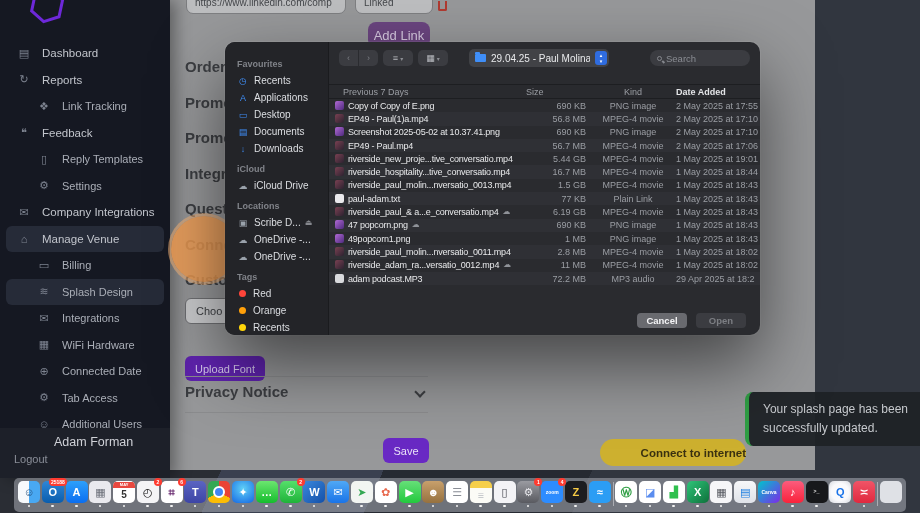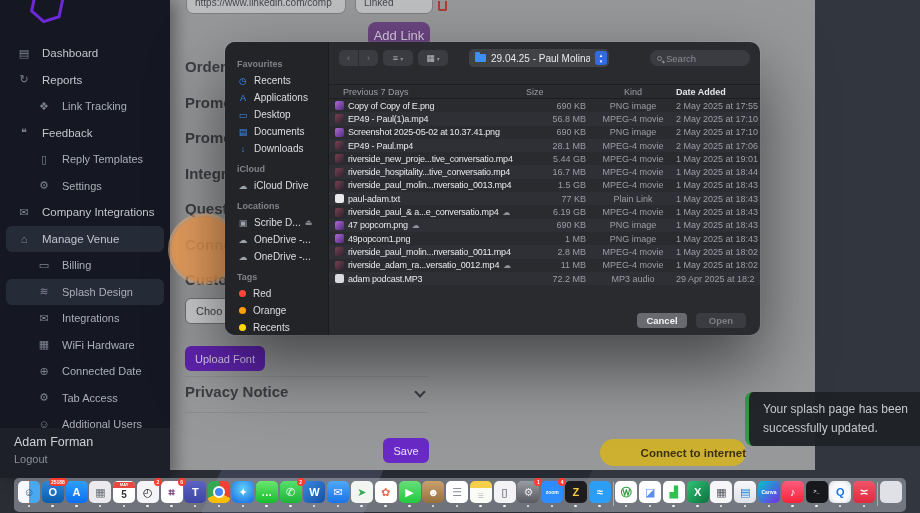--- a/index.html
+++ b/index.html
@@ -16,21 +16,21 @@
     background:#bdbec0; color:#45474b; font-size:10px; padding:0 8px; }
   .url-input { left:16px; width:160px; }
   .label-input { left:185px; width:78px; }
   .trash { position:absolute; left:268px; top:1px; width:9px; height:10px; border:2px solid #b03a31; border-top:none; border-radius:0 0 2px 2px; }
   .trash::before { content:""; position:absolute; left:-3px; top:-4px; width:11px; height:2px; background:#b03a31; }
   .add-link { position:absolute; left:198px; top:22px; width:62px; height:26px; border:none; border-radius:8px;
     background:#6b4580; color:#d8cbe2; font-size:13px; }
   .section-heading { position:absolute; left:15px; font-size:15px; font-weight:bold; color:#3c3e42; white-space:nowrap; width:200px; overflow:hidden; }
   .choose-btn { position:absolute; left:15px; top:298px; width:66px; height:26px; background:#cbccce; border:1px solid #6f7073;
     border-radius:6px; font-size:11px; color:#3c3e42; text-align:left; padding-left:10px; }
-  .upload-font { position:absolute; left:15px; top:346px; width:80px; height:25px; background:#5f23ae; border:none;
+  .upload-font { position:absolute; left:15px; top:356px; width:80px; height:25px; background:#5f23ae; border:none;
     border-radius:6px; font-size:11px; color:#d9ccf0; }
   .divider-line { position:absolute; left:15px; width:243px; height:1px; background:#8b8c8e; }
   .privacy-row { position:absolute; left:15px; top:383px; width:243px; display:flex; justify-content:space-between; align-items:center; }
   .privacy-row .p-label { font-size:15px; font-weight:bold; color:#3c3e42; }
   .chev-down { width:8px; height:8px; border-right:2px solid #3c3e42; border-bottom:2px solid #3c3e42; transform:rotate(45deg); margin-right:4px; }
   .save-btn { position:absolute; left:213px; top:438px; width:46px; height:25px; background:#6929c4; border:none;
     border-radius:6px; color:#e9e2f7; font-size:11px; }
 
   
   .click-circle { position:absolute; left:171px; top:216px; width:66px; height:66px; border-radius:50%; z-index:8;
@@ -40,21 +40,21 @@
   .app-sidebar { position:absolute; left:0; top:0; width:170px; height:478px; background:#151822; z-index:5;
     box-shadow:6px 0 14px rgba(0,0,0,.35); }
   .app-logo { position:absolute; left:26px; top:-14px; }
   .nav { position:absolute; left:0; top:40px; width:170px; }
   .nav-item { display:flex; align-items:center; height:26.5px; margin:0 6px; border-radius:6px; color:#c2c5cc; font-size:11.5px; }
   .nav-item .ni-icon { width:16px; text-align:center; margin-right:10px; color:#7d8390; font-size:11px; }
   .nav-item.ind0 { padding-left:10px; }
   .nav-item.ind1 { padding-left:30px; font-size:11px; color:#aaaeb7; }
   .nav-item.active { background:#262b38; }
   .side-footer { position:absolute; left:0; bottom:0; width:170px; height:50px; background:#1d2029; padding:7px 0 0 14px; z-index:6; }
-  .side-footer .user { font-size:12.5px; color:#d0d2d8; }
+  .side-footer .user { font-size:12.5px; color:#d0d2d8;margin-left:40px; }
   .side-footer .logout { font-size:11px; color:#8a8e98; margin-top:4px; }
 
   
   .connect-btn { position:absolute; left:600px; top:439px; width:146px; height:27px; border:none; border-radius:14px;
     background:#cdb02f; color:#3a3110; font-weight:bold; font-size:11.5px; z-index:4;text-align:right; }
   .toast { position:absolute; left:745px; top:392px; width:180px; height:54px; background:rgba(30,34,38,.96);
     border-left:4px solid #2f9e44; border-radius:8px 0 0 8px; z-index:9; display:flex; align-items:center; padding:0 14px; }
   .toast span { font-size:12px; color:#c6c9cd; line-height:1.55; }
 
   
@@ -91,21 +91,21 @@
     display:flex; align-items:center; font-size:9px; color:#9b9ea4; }
   .col-name { flex:1; padding-left:14px; min-width:0; }
   .col-size { width:74px; text-align:right; padding-right:4px; flex:none; }
   .col-kind { width:78px; padding-left:8px; flex:none;text-align:center; }
   .col-date { width:92px; padding-left:8px; flex:none; white-space:nowrap; overflow:hidden; }
   .f-header .col-size { text-align:left; padding-left:10px; }
   .f-header .col-date { color:#e3e4e7; font-weight:bold; }
   .f-list { flex:1; overflow:hidden; }
   .f-row { height:13.3px; display:flex; align-items:center; font-size:9px; }
   .f-row:nth-child(even) { background:#2f3035; }
-  .f-row .col-name { display:flex; align-items:center; gap:4px; padding-left:6px; white-space:nowrap; overflow:hidden; color:#e8e9eb; letter-spacing:-0.2px; }
+  .f-row .col-name { display:flex; align-items:flex-start; gap:4px; padding-left:6px; white-space:nowrap; overflow:hidden; color:#e8e9eb; letter-spacing:-0.2px; }
   .f-row .col-size, .f-row .col-kind, .f-row .col-date { color:#9b9ea4; }
   .file-ico { width:9px; height:9px; border-radius:2px; flex:none; }
   .fk-image { background:linear-gradient(135deg,#b06ad4,#4f2a7e); }
   .fk-movie { background:linear-gradient(135deg,#7a4152,#2c2230); }
   .fk-text  { background:#e9e9ec; }
   .fk-audio { background:#d9dadd; }
   .cloud { color:#8f9298; font-size:8px; flex:none; }
   .f-footer { height:30px; display:flex; align-items:center; justify-content:flex-end; gap:9px; padding-right:14px; }
   .fd-btn { height:15px; width:50px; border:none; border-radius:4px; font-size:9.5px; font-weight:bold; }
   .fd-cancel { background:#696a6f; color:#f4f4f6; }
@@ -358,21 +358,21 @@
             </span>
             <span class="col-size">690 KB</span>
             <span class="col-kind">PNG image</span>
             <span class="col-date">2 May 2025 at 17:10</span>
           </div>
           <div class="f-row">
             <span class="col-name">
               <span class="file-ico fk-movie"></span>
               <span>EP49 - Paul.mp4</span>
             </span>
-            <span class="col-size">28.1 MB</span>
+            <span class="col-size">56.7 MB</span>
             <span class="col-kind">MPEG-4 movie</span>
             <span class="col-date">2 May 2025 at 17:06</span>
           </div>
           <div class="f-row">
             <span class="col-name">
               <span class="file-ico fk-movie"></span>
               <span>riverside_new_proje...tive_conversatio.mp4</span>
             </span>
             <span class="col-size">5.44 GB</span>
             <span class="col-kind">MPEG-4 movie</span>

